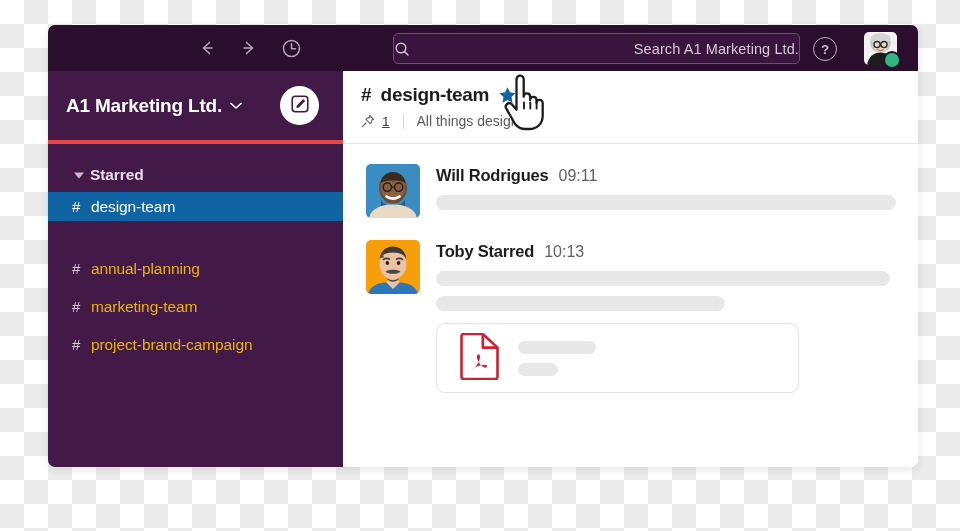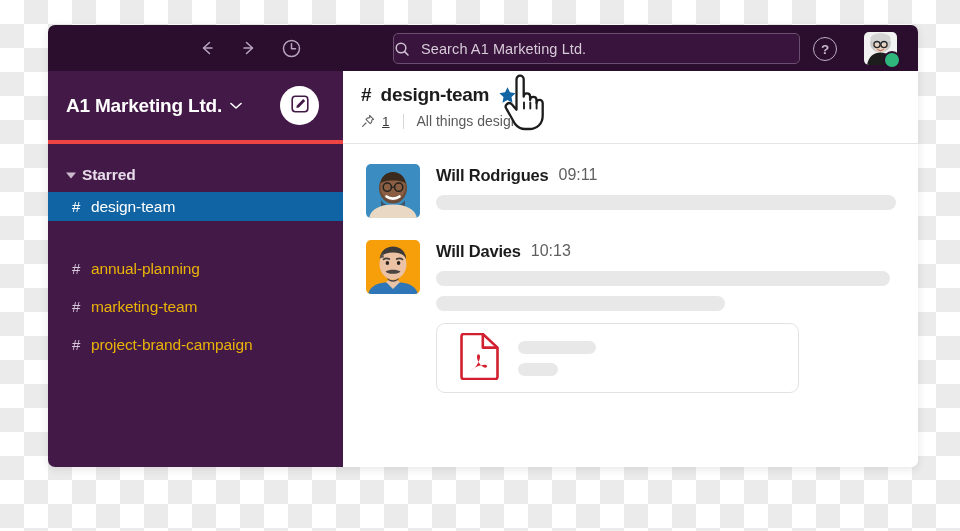--- a/index.html
+++ b/index.html
@@ -65,21 +65,21 @@
     position: absolute;
     left: 345px;
     top: 8px;
     width: 405px;
     height: 29px;
     border: 1px solid #6b4f70;
     border-radius: 5px;
     background: #39143d;
     display: flex;
     align-items: center;
-    justify-content: flex-start;
+    justify-content: space-between;
     gap: 11px;
     cursor: text;
   }
   #search-box .sicon { color: #cfc0d2; display:flex; }
   #search-placeholder {
     color: #d7cbd9;
     font-size: 14.5px;
     letter-spacing: 0.1px;
   }
 
@@ -173,20 +173,21 @@
     justify-content: center;
     cursor: pointer;
   }
 
   .section-header {
     display: flex;
     align-items: center;
     padding: 0 22px 0 18px;
     height: 34px;
     cursor: pointer;
+    margin-left: 8px;
   }
   .section-caret {
     color: #cbb9ce;
     font-size: 9px;
     width: 16px;
     display: flex;
     align-items: center;
   }
   .section-title {
     color: #e8dceb;
@@ -313,21 +314,21 @@
   }
   .msg-avatar {
     width: 54px;
     height: 54px;
     min-width: 54px;
     border-radius: 5px;
     overflow: hidden;
     margin-right: 16px;
   }
   .msg-body { flex: 1; min-width: 0; padding-top: 2px; }
-  .msg-head { display: flex; align-items: flex-start; }
+  .msg-head { display: flex; align-items: flex-end; }
   .msg-author {
     font-size: 16.5px;
     font-weight: bold;
     color: #1d1c1d;
     letter-spacing: -0.2px;
   }
   .msg-time {
     font-size: 16px;
     color: #616061;
     margin-left: 10px;
@@ -544,21 +545,21 @@
               <path d="M13.6 18c0.6-2.6 2.2-4.6 4-5.5-0.4 2-0.2 3.8.4 5z" fill="#55504c"></path>
               <path d="M19.5 31.5c2-1.2 4.6-1.7 7.5-1.7s5.5.5 7.5 1.7c-1.2 1.5-4 2.3-7.5 2.3s-6.3-.8-7.5-2.3z" fill="#4a4542"></path>
               <path d="M21 38c2 1.5 4 2.2 6 2.2s4-0.7 6-2.2c-0.8 2.5-3.2 3.8-6 3.8s-5.2-1.3-6-3.8z" fill="#4a4542"></path>
               <ellipse cx="21.4" cy="23" rx="1.8" ry="2" fill="#2a2422"></ellipse>
               <ellipse cx="32.6" cy="23" rx="1.8" ry="2" fill="#2a2422"></ellipse>
               <path d="M17.5 19.4c1.6-1.1 4-1.2 5.8-.3M30.7 19.1c1.8-.9 4.2-.8 5.8.3" stroke="#443f3b" stroke-width="1.7" fill="none" stroke-linecap="round"></path>
             </svg>
           </div>
           <div class="msg-body">
             <div class="msg-head">
-              <span class="msg-author">Will Davies</span>
+              <span class="msg-author">Toby Starred</span>
               <span class="msg-time">10:13</span>
             </div>
             <div class="ph-bar" style="width:454px"></div>
             <div class="ph-bar" style="width:289px"></div>
 
             <div class="file-card" style="width:363px">
               <span>
                 <svg width="41" height="47" viewBox="0 0 41 47">
                   <path d="M2.5 3.2A2.2 2.2 0 014.7 1h19.1l14.7 13.6v29.2a2.2 2.2 0 01-2.2 2.2H4.7a2.2 2.2 0 01-2.2-2.2z" fill="#ffffff" stroke="#d32030" stroke-width="2.6" stroke-linejoin="round"></path>
                   <path d="M23.8 1v13.6h14.7" fill="none" stroke="#d32030" stroke-width="2.6" stroke-linejoin="round"></path>

